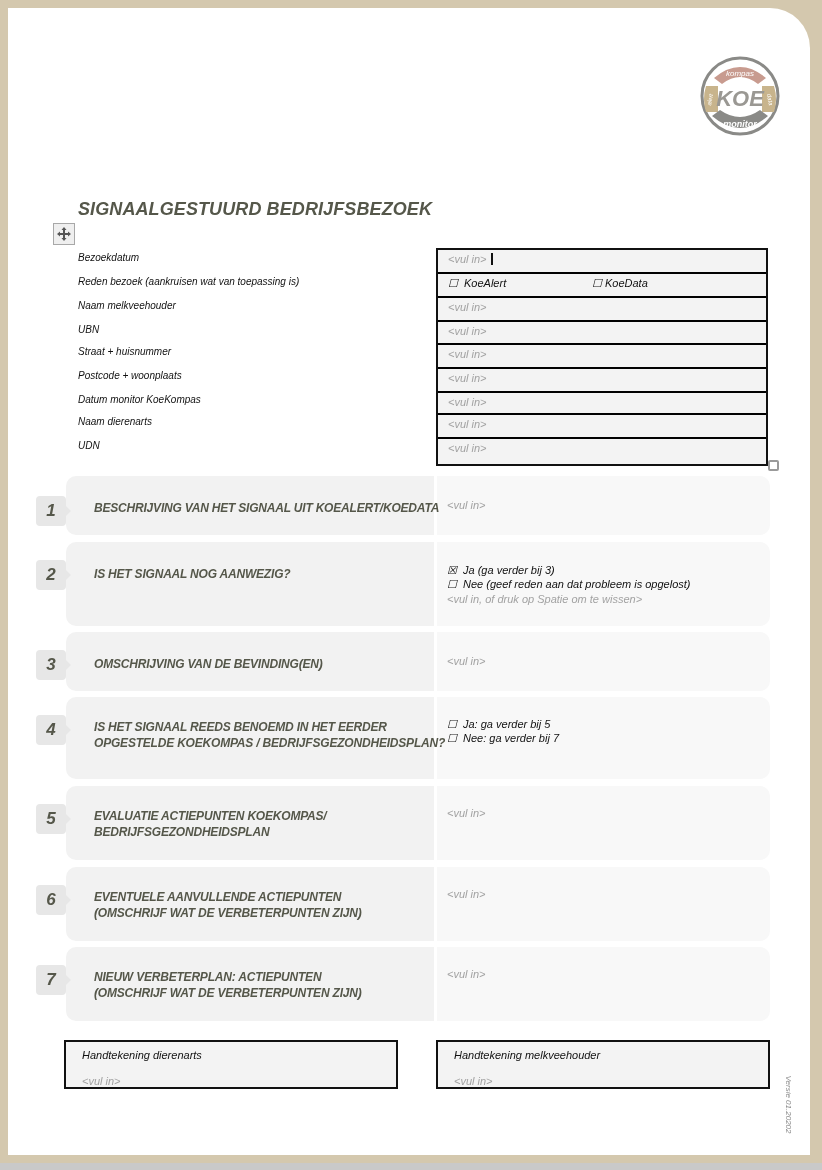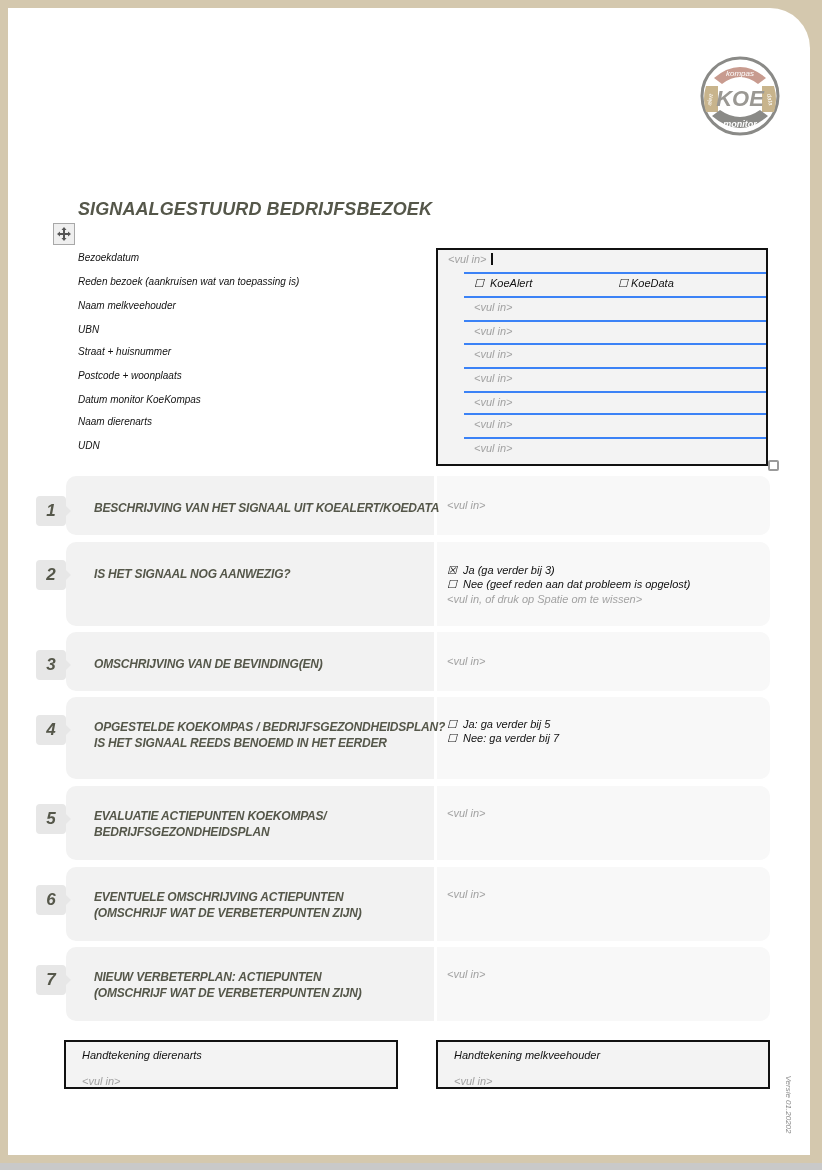--- a/index.html
+++ b/index.html
@@ -23,21 +23,21 @@
     border: 1px solid #a8a8a8; background: #efefef; box-sizing: border-box;
     display: flex; align-items: center; justify-content: center;
   }
   .field-labels { position: absolute; left: 70px; top: 244px; }
   .field-label { position: absolute; left: 0; font-size: 10px; color: #111; white-space: nowrap; }
   .field-table {
     position: absolute; left: 428px; top: 240px; width: 332px; height: 218px;
     border: 2px solid #111; box-sizing: border-box; background: #f3f3f3;
   }
   .field-row { position: absolute; left: 0; right: 0; box-sizing: border-box; }
-  .field-row.sep { border-top: 2px solid #3b82f6; margin-left: 26px; }
+  .field-row.sep { border-top: 2px solid #000000; }
   .placeholder { color: #a2a2a2; font-size: 11px; }
   .field-row .placeholder, .field-row .check-row { position: absolute; left: 10px; top: 3px; }
   .check-row { font-size: 11px; color: #111; white-space: nowrap; }
   .caret { display: inline-block; width: 2px; height: 12px; background: #111; vertical-align: -2px; margin-left: 4px; }
   .resize-handle {
     position: absolute; left: 760px; top: 452px; width: 11px; height: 11px;
     border: 2px solid #9a9a9a; border-radius: 2px; box-sizing: border-box; background: #fff;
   }
   .section { position: absolute; left: 58px; width: 704px; }
   .section .qpanel {
@@ -178,22 +178,22 @@
         <div>OMSCHRIJVING VAN DE BEVINDING(EN)</div>
       </div>
     <div class="atext" style="left:381px;top:22px"><span class="placeholder">&lt;vul in&gt;</span></div>
   </div>
 
   <div class="section" style="top:689px;height:82px">
     <div class="qpanel"></div>
     <div class="apanel"></div>
     <div class="badge" style="top:18px">4</div>
     <div class="qtext" style="top:22px">
+      <div>IS HET SIGNAAL REEDS BENOEMD IN HET EERDER</div>
       <div>OPGESTELDE KOEKOMPAS / BEDRIJFSGEZONDHEIDSPLAN?</div>
-      <div>IS HET SIGNAAL REEDS BENOEMD IN HET EERDER</div>
     </div>
     <div class="atext" style="left:381px;top:20px">
       <div><span>☐</span>&nbsp; <span>Ja: ga verder bij 5</span></div>
       <div><span>☐</span>&nbsp; <span>Nee: ga verder bij 7</span></div>
     </div>
   </div>
 
   <div class="section" style="top:778px;height:74px">
     <div class="qpanel"></div>
     <div class="apanel"></div>
@@ -203,21 +203,21 @@
       <div>BEDRIJFSGEZONDHEIDSPLAN</div>
     </div>
     <div class="atext" style="left:381px;top:20px"><span class="placeholder">&lt;vul in&gt;</span></div>
   </div>
 
   <div class="section" style="top:859px;height:74px">
     <div class="qpanel"></div>
     <div class="apanel"></div>
     <div class="badge" style="top:18px">6</div>
     <div class="qtext" style="top:22px">
-      <div>EVENTUELE OMSCHRIJVING ACTIEPUNTEN</div>
+      <div>EVENTUELE AANVULLENDE ACTIEPUNTEN</div>
       <div>(OMSCHRIJF WAT DE VERBETERPUNTEN ZIJN)</div>
     </div>
     <div class="atext" style="left:381px;top:20px"><span class="placeholder">&lt;vul in&gt;</span></div>
   </div>
 
   <div class="section" style="top:939px;height:74px">
     <div class="qpanel"></div>
     <div class="apanel"></div>
     <div class="badge" style="top:18px">7</div>
     <div class="qtext" style="top:22px">

